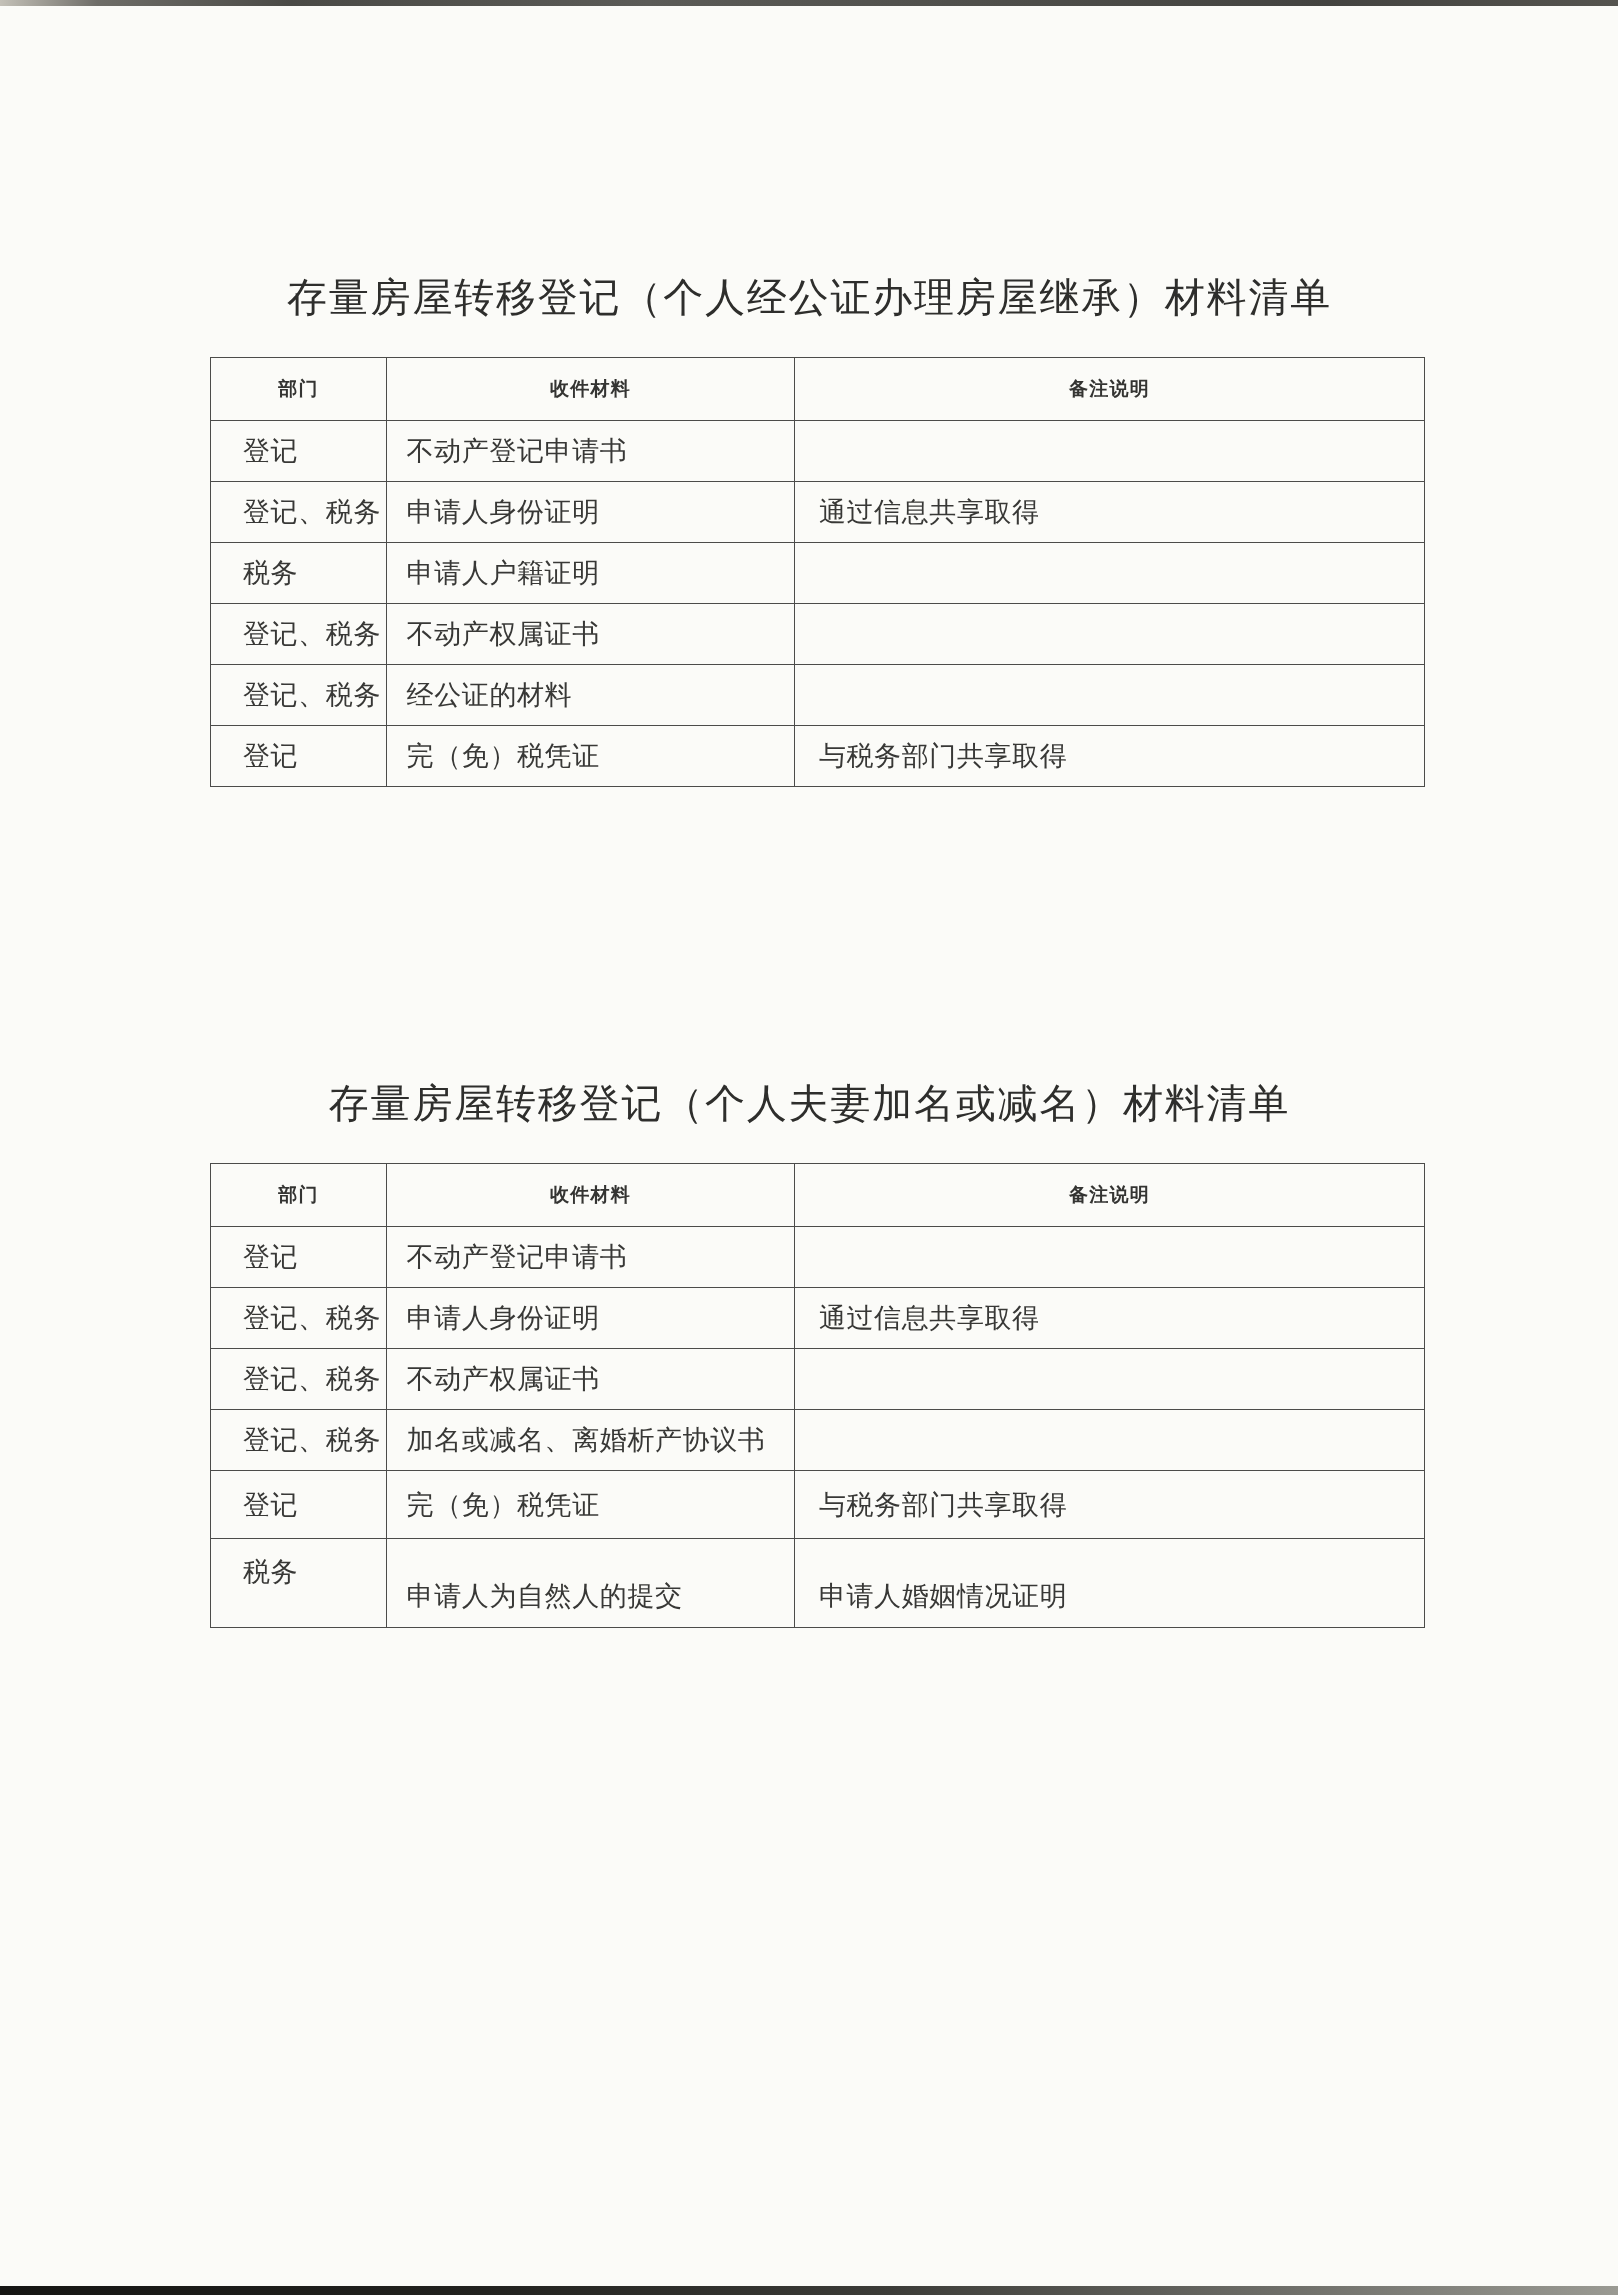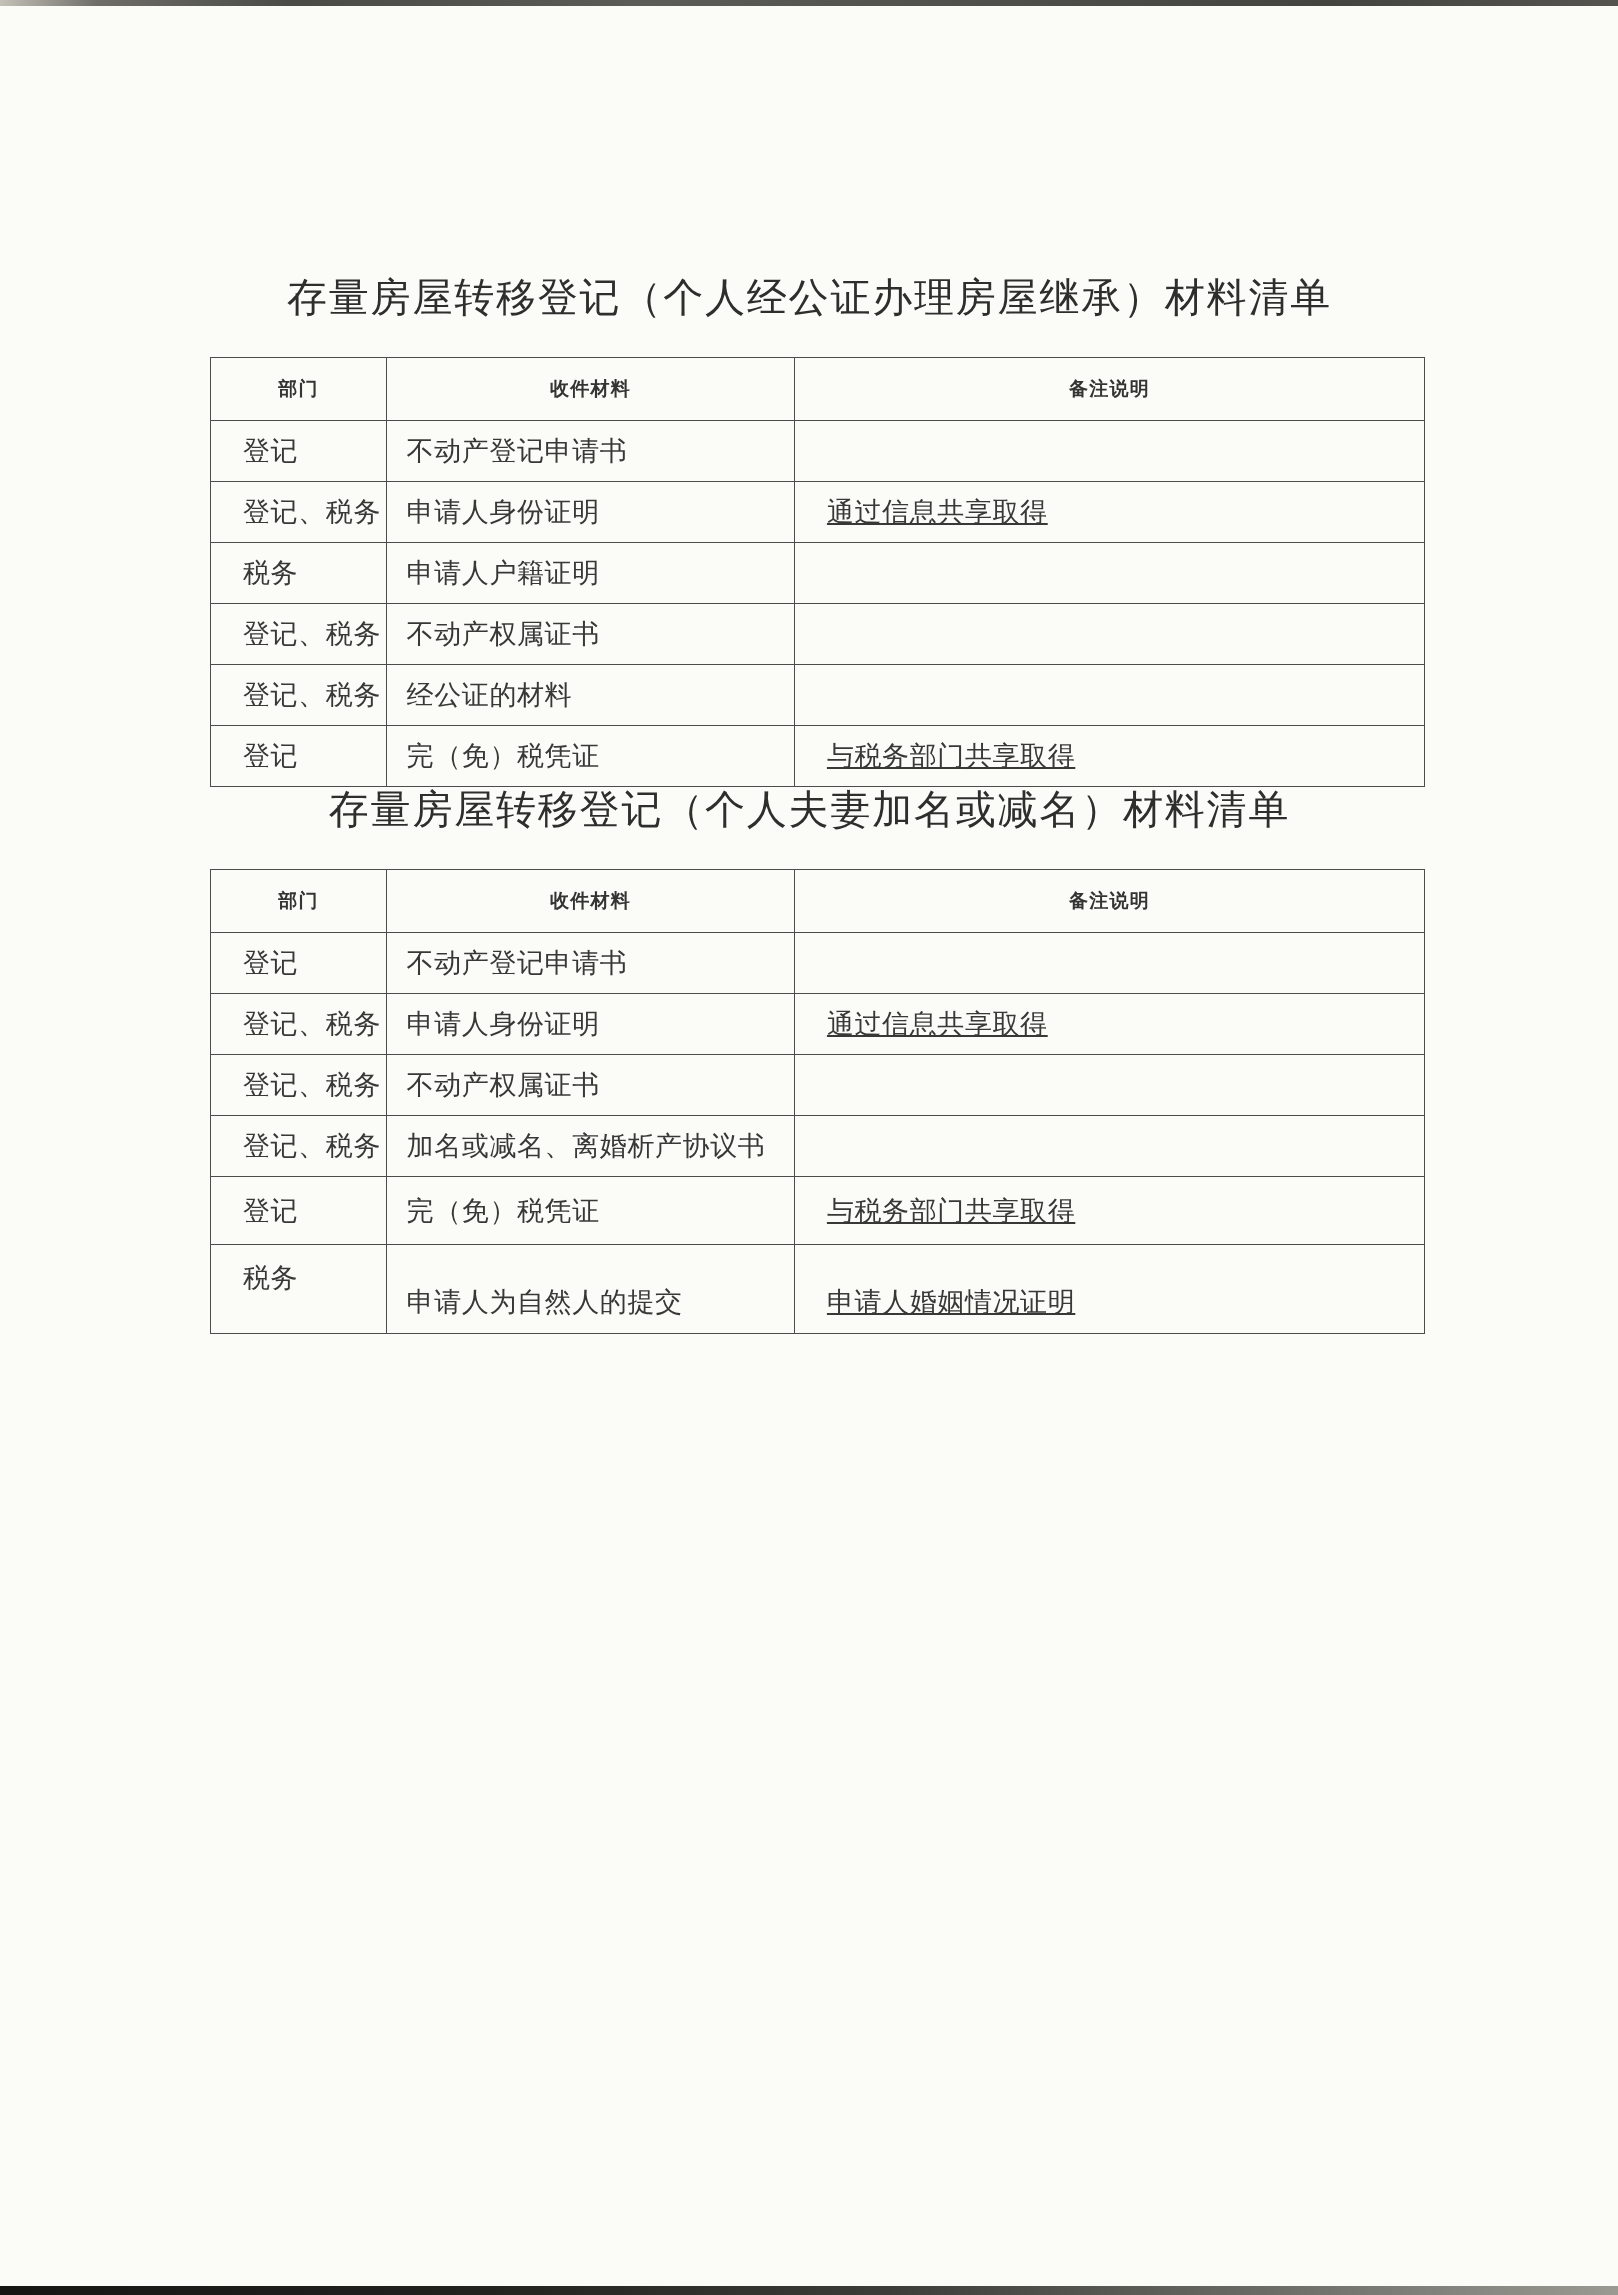--- a/index.html
+++ b/index.html
@@ -40,21 +40,21 @@
     margin: 0;
     text-align: center;
     font-family: "Liberation Sans", sans-serif;
     font-weight: normal;
     font-size: 40px;
     line-height: 45px;
     letter-spacing: 1.8px;
     color: #2e2e2c;
   }
   #title-1 { padding-top: 275px; }
-  #title-2 { padding-top: 0; }
+  #title-2 { padding-top: 0; margin-top: 294px; }
 
   .doc-table {
     border-collapse: collapse;
     table-layout: fixed;
     width: 1215px;
     margin-left: 210px;
     margin-top: 37px;
     font-size: 27px;
     color: #383836;
   }
@@ -77,21 +77,21 @@
     height: 60px;
     letter-spacing: 1.2px;
   }
   .doc-table td {
     vertical-align: middle;
     letter-spacing: 0.6px;
   }
   .doc-table tbody tr { height: 61px; }
   .doc-table td.dept-cell     { padding-left: 32px; }
   .doc-table td.material-cell { padding-left: 19.6px; }
-  .doc-table td.remark-cell   { padding-left: 32px; text-decoration: underline; }
+  .doc-table td.remark-cell   { padding-left: 24px; }
 
   
   #table-1 tbody tr:nth-child(5) { height: 68px; }
   #table-1 tbody tr:last-child   { height: 89px; }
   #table-1 tbody tr:last-child td.dept-cell {
     vertical-align: top;
     padding-top: 14.7px;
   }
   #table-1 tbody tr:last-child td.material-cell,
   #table-1 tbody tr:last-child td.remark-cell {

